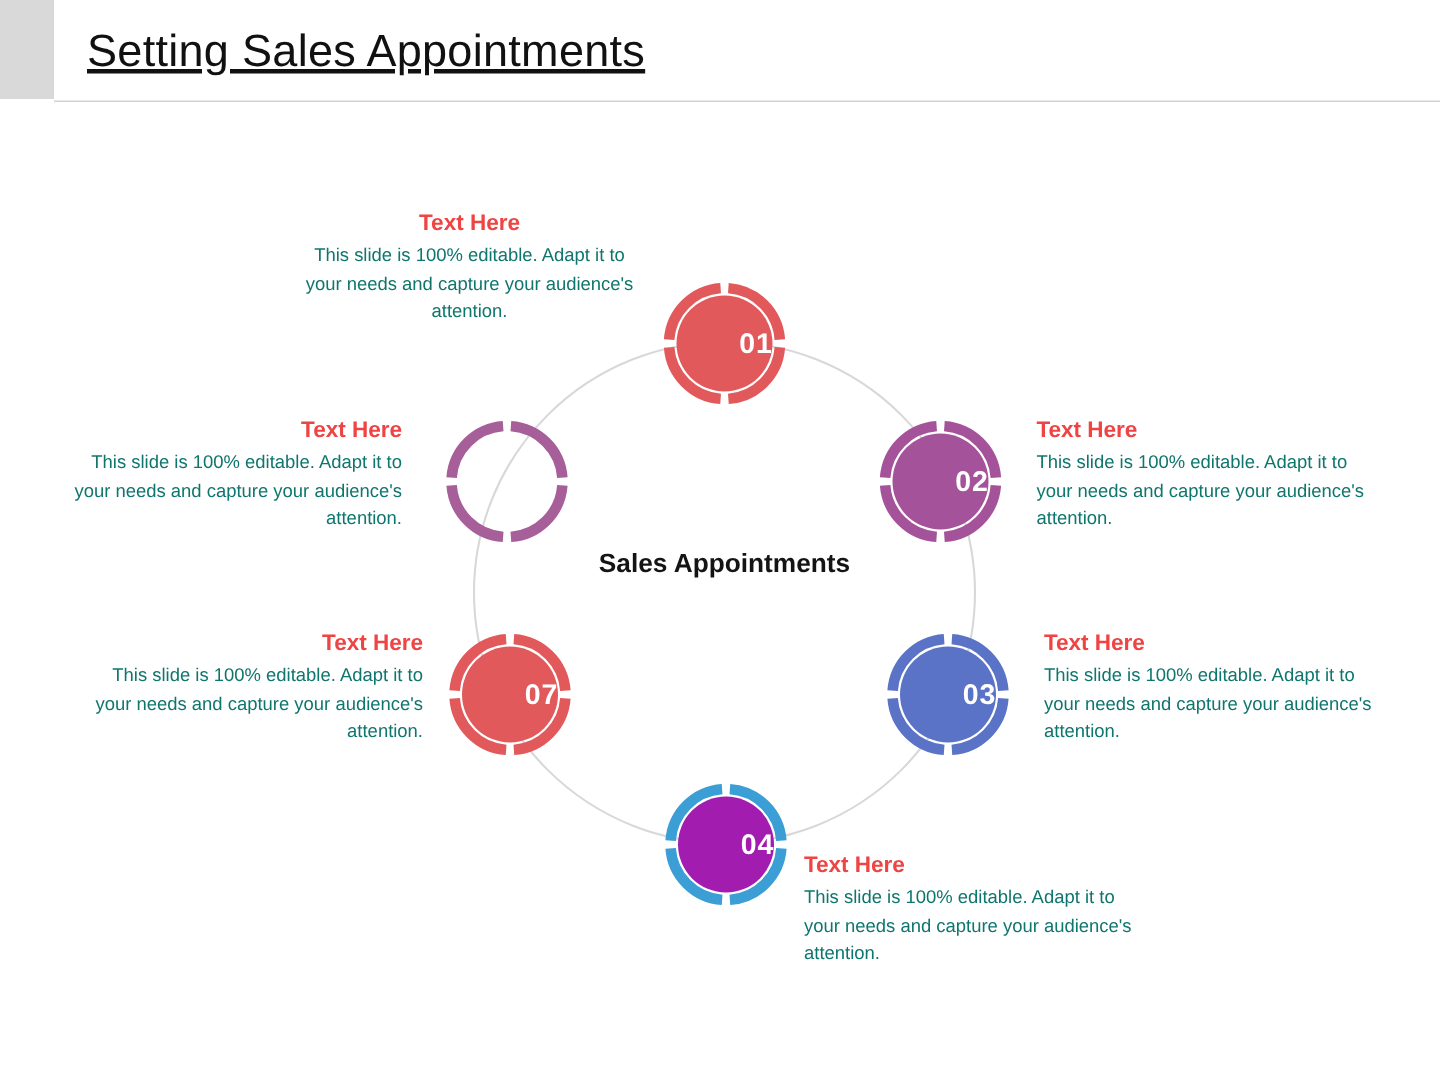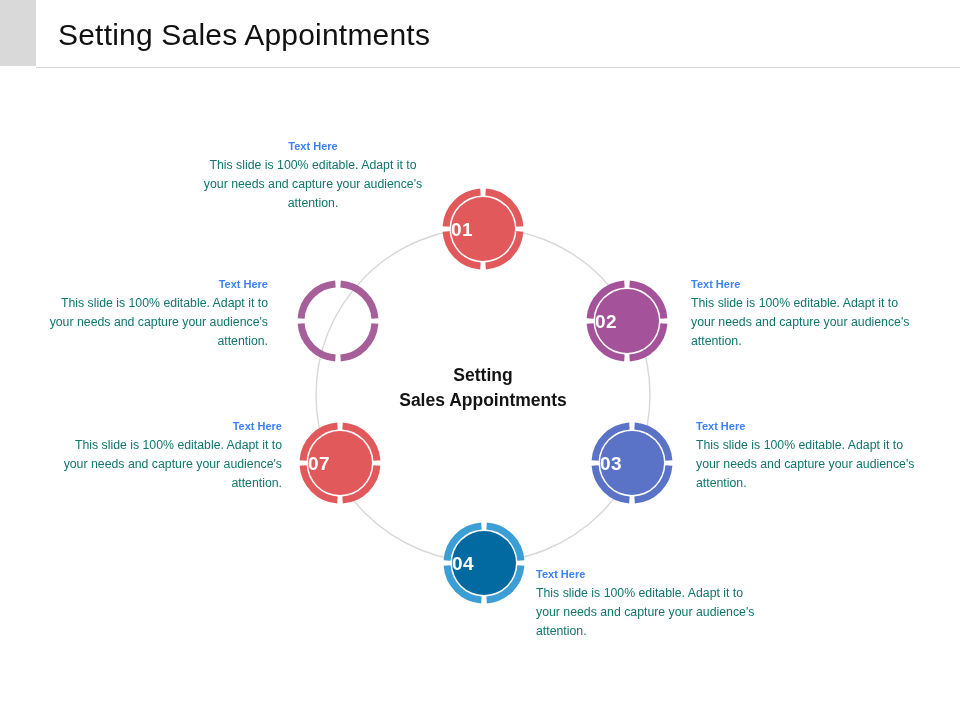--- a/index.html
+++ b/index.html
@@ -33,20 +33,21 @@
   }
   #slide-title {
     position: absolute;
     left: 58px;
     top: 18px;
     font-size: 30px;
     font-weight: normal;
     color: #111111;
     letter-spacing: 0.2px;
     white-space: nowrap;
+    text-decoration: underline;
   }
   #header-divider {
     position: absolute;
     left: 36px;
     top: 67px;
     width: 924px;
     height: 1px;
     background: #d3d3d3;
   }
 
@@ -95,39 +96,39 @@
   }
   .node-core {
     position: absolute;
     left: 9px;
     top: 9px;
     width: 64px;
     height: 64px;
     border-radius: 50%;
     display: flex;
     align-items: center;
-    justify-content: flex-start;
+    justify-content: flex-end;
   }
   .node-number {
     font-size: 19px;
     font-weight: bold;
     color: #ffffff;
     letter-spacing: 0.5px;
     line-height: 1;
   }
 
   
   .callout {
     position: absolute;
     width: 230px;
   }
   .callout-title {
-    font-size: 11px;
+    font-size: 15px;
     font-weight: bold;
-    color: #3b82f6;
+    color: #ef4444;
     margin-bottom: 3px;
     line-height: 1.2;
   }
   .callout-body {
     font-size: 12.3px;
     color: #0f766e;
     line-height: 1.52;
   }
   .align-right  { text-align: right; }
   .align-left   { text-align: left; }
@@ -142,21 +143,20 @@
   <div id="header-divider"></div>
 </div>
 
 <div id="diagram">
 
   <svg id="connector-ring" viewBox="0 0 960 651" xmlns="http://www.w3.org/2000/svg">
       <circle cx="483" cy="326" r="167" fill="none" stroke="#d8d8d8" stroke-width="1.4"></circle>
     </svg>
 
   <div id="center-caption">
-    <div>Setting</div>
     <div>Sales Appointments</div>
   </div>
 
   <div id="nodes-layer">
       <div class="node" style="left: 442px; top: 119px;">
         <svg class="node-ring" viewBox="0 0 82 82">
           <path d="M 43.58098952853264 4.090130140386506 A 37 37 0 0 1 77.9098698596135 38.41901047146737" fill="none" stroke="#e2595c" stroke-width="7"></path>
           <path d="M 77.9098698596135 43.58098952853263 A 37 37 0 0 1 43.58098952853264 77.9098698596135" fill="none" stroke="#e2595c" stroke-width="7"></path>
           <path d="M 38.41901047146736 77.9098698596135 A 37 37 0 0 1 4.090130140386506 43.58098952853265" fill="none" stroke="#e2595c" stroke-width="7"></path>
           <path d="M 4.090130140386499 38.41901047146738 A 37 37 0 0 1 38.41901047146735 4.090130140386506" fill="none" stroke="#e2595c" stroke-width="7"></path>
@@ -187,21 +187,21 @@
           <span class="node-number">03</span>
         </div>
       </div>
       <div class="node" style="left: 443px; top: 453px;">
         <svg class="node-ring" viewBox="0 0 82 82">
           <path d="M 43.58098952853264 4.090130140386506 A 37 37 0 0 1 77.9098698596135 38.41901047146737" fill="none" stroke="#3b9ed5" stroke-width="7"></path>
           <path d="M 77.9098698596135 43.58098952853263 A 37 37 0 0 1 43.58098952853264 77.9098698596135" fill="none" stroke="#3b9ed5" stroke-width="7"></path>
           <path d="M 38.41901047146736 77.9098698596135 A 37 37 0 0 1 4.090130140386506 43.58098952853265" fill="none" stroke="#3b9ed5" stroke-width="7"></path>
           <path d="M 4.090130140386499 38.41901047146738 A 37 37 0 0 1 38.41901047146735 4.090130140386506" fill="none" stroke="#3b9ed5" stroke-width="7"></path>
         </svg>
-        <div class="node-core" style="background: #0369a1;">
+        <div class="node-core" style="background: #a21caf;">
           <span class="node-number">04</span>
         </div>
       </div>
       <div class="node" style="left: 299px; top: 353px;">
         <svg class="node-ring" viewBox="0 0 82 82">
           <path d="M 43.58098952853264 4.090130140386506 A 37 37 0 0 1 77.9098698596135 38.41901047146737" fill="none" stroke="#e2595c" stroke-width="7"></path>
           <path d="M 77.9098698596135 43.58098952853263 A 37 37 0 0 1 43.58098952853264 77.9098698596135" fill="none" stroke="#e2595c" stroke-width="7"></path>
           <path d="M 38.41901047146736 77.9098698596135 A 37 37 0 0 1 4.090130140386506 43.58098952853265" fill="none" stroke="#e2595c" stroke-width="7"></path>
           <path d="M 4.090130140386499 38.41901047146738 A 37 37 0 0 1 38.41901047146735 4.090130140386506" fill="none" stroke="#e2595c" stroke-width="7"></path>
         </svg>

